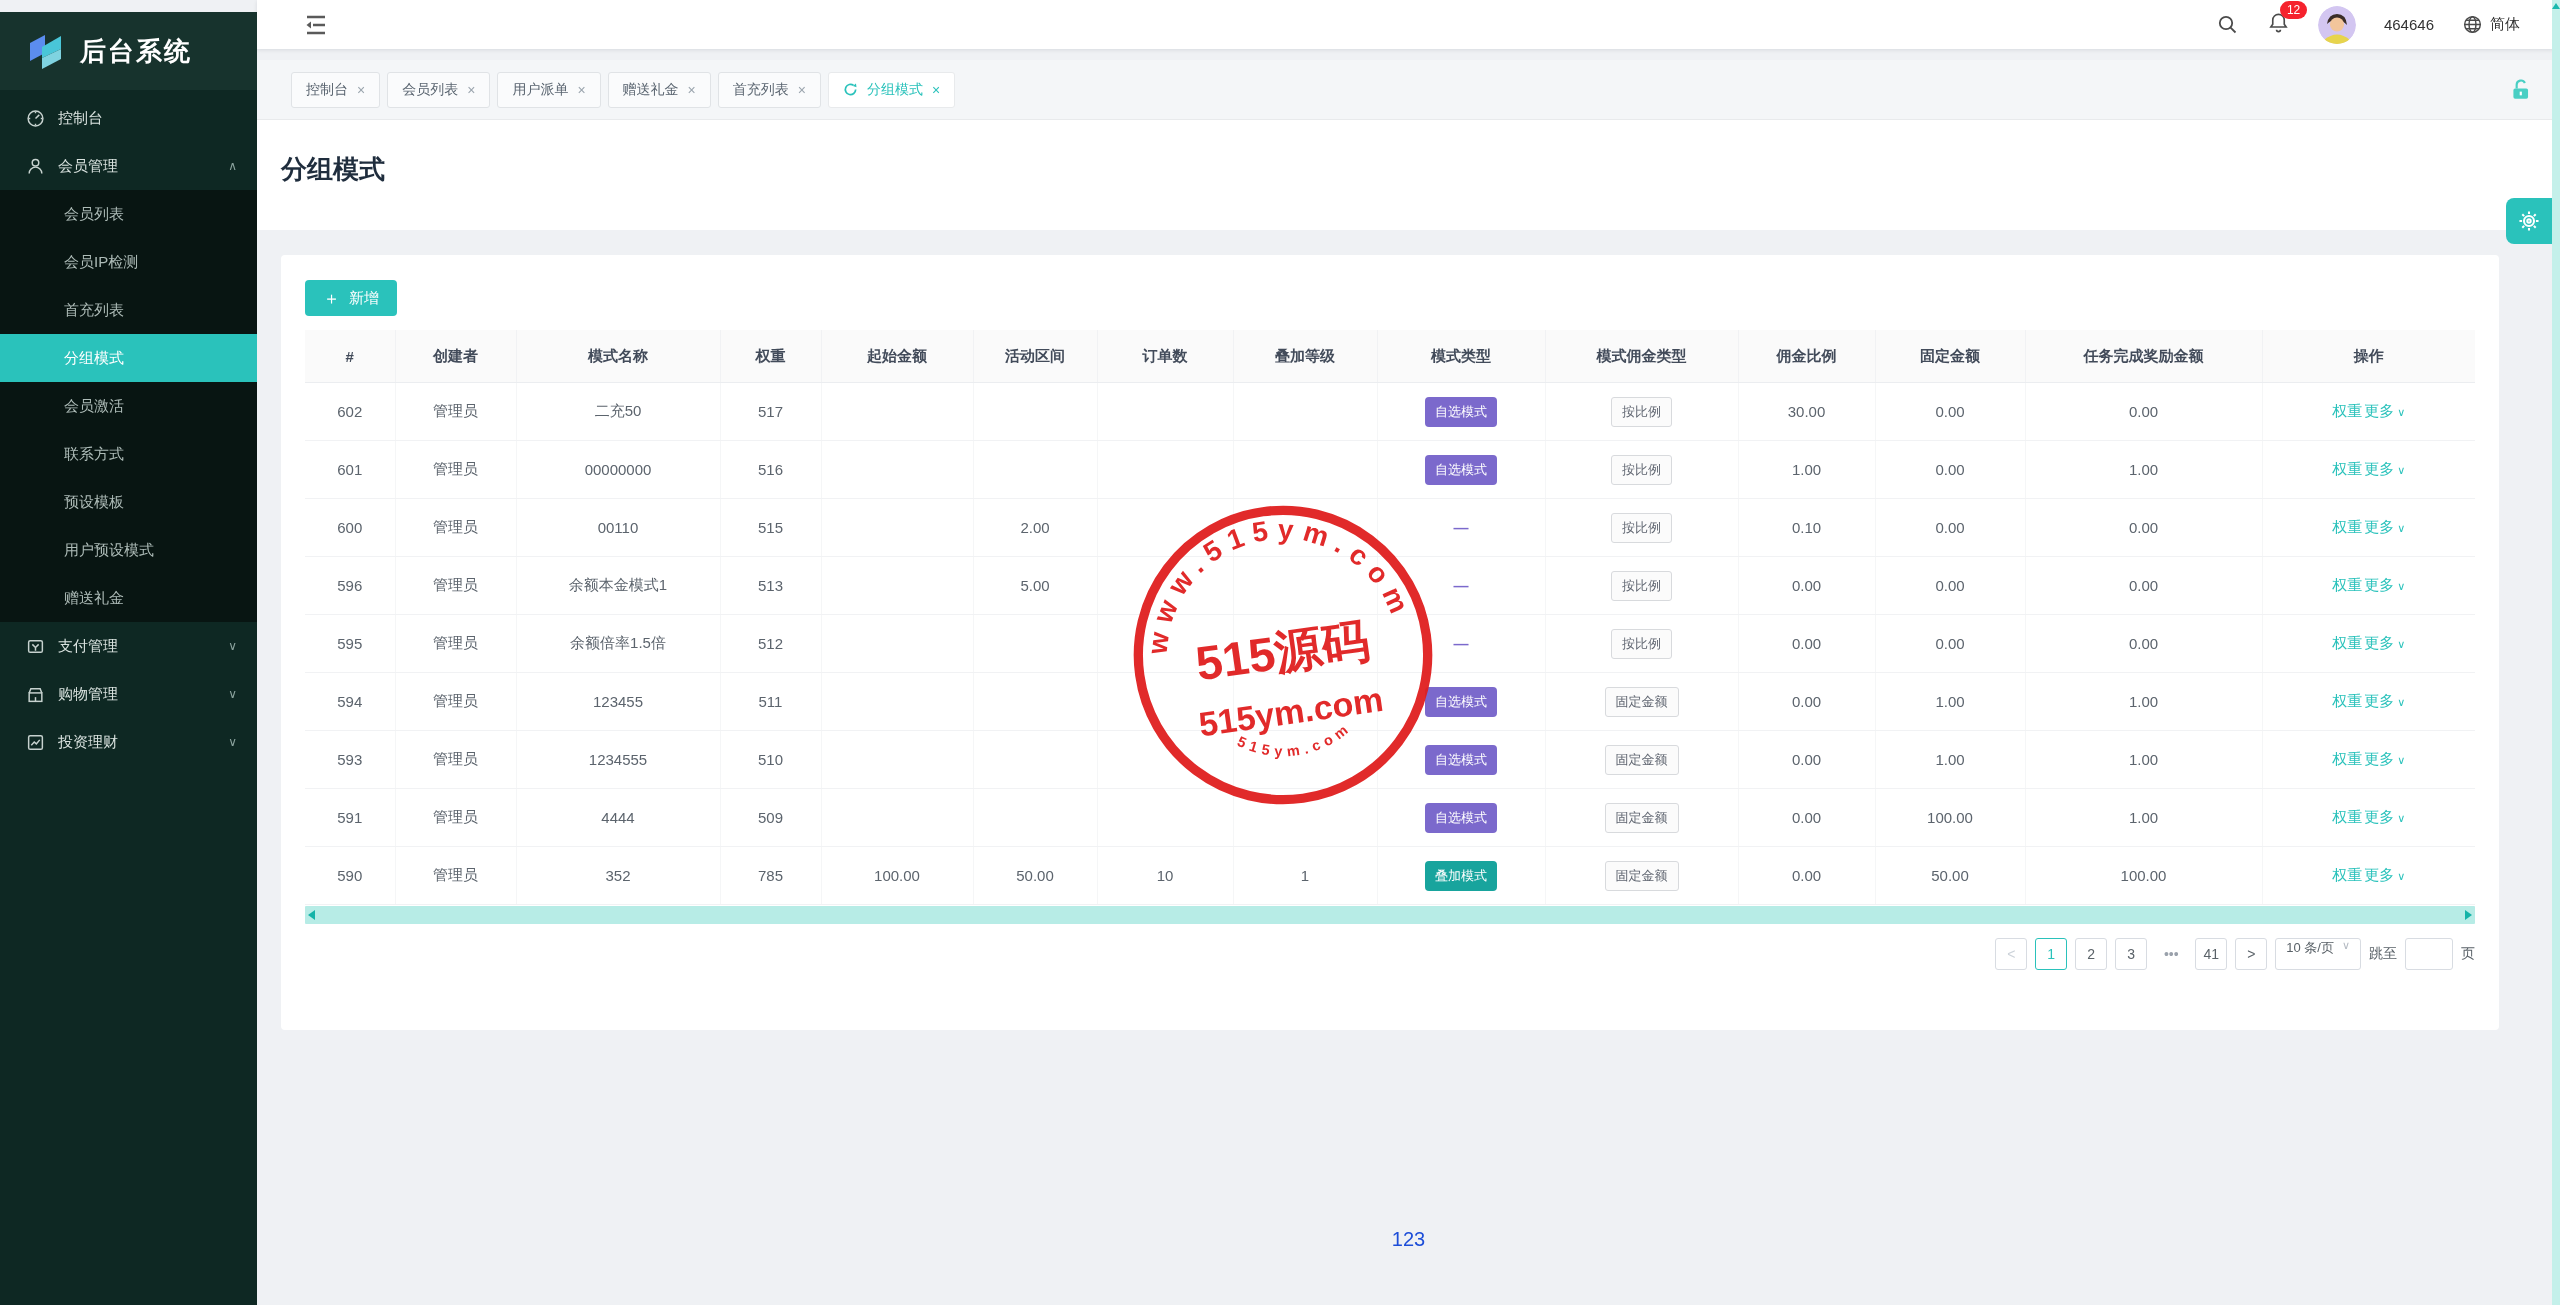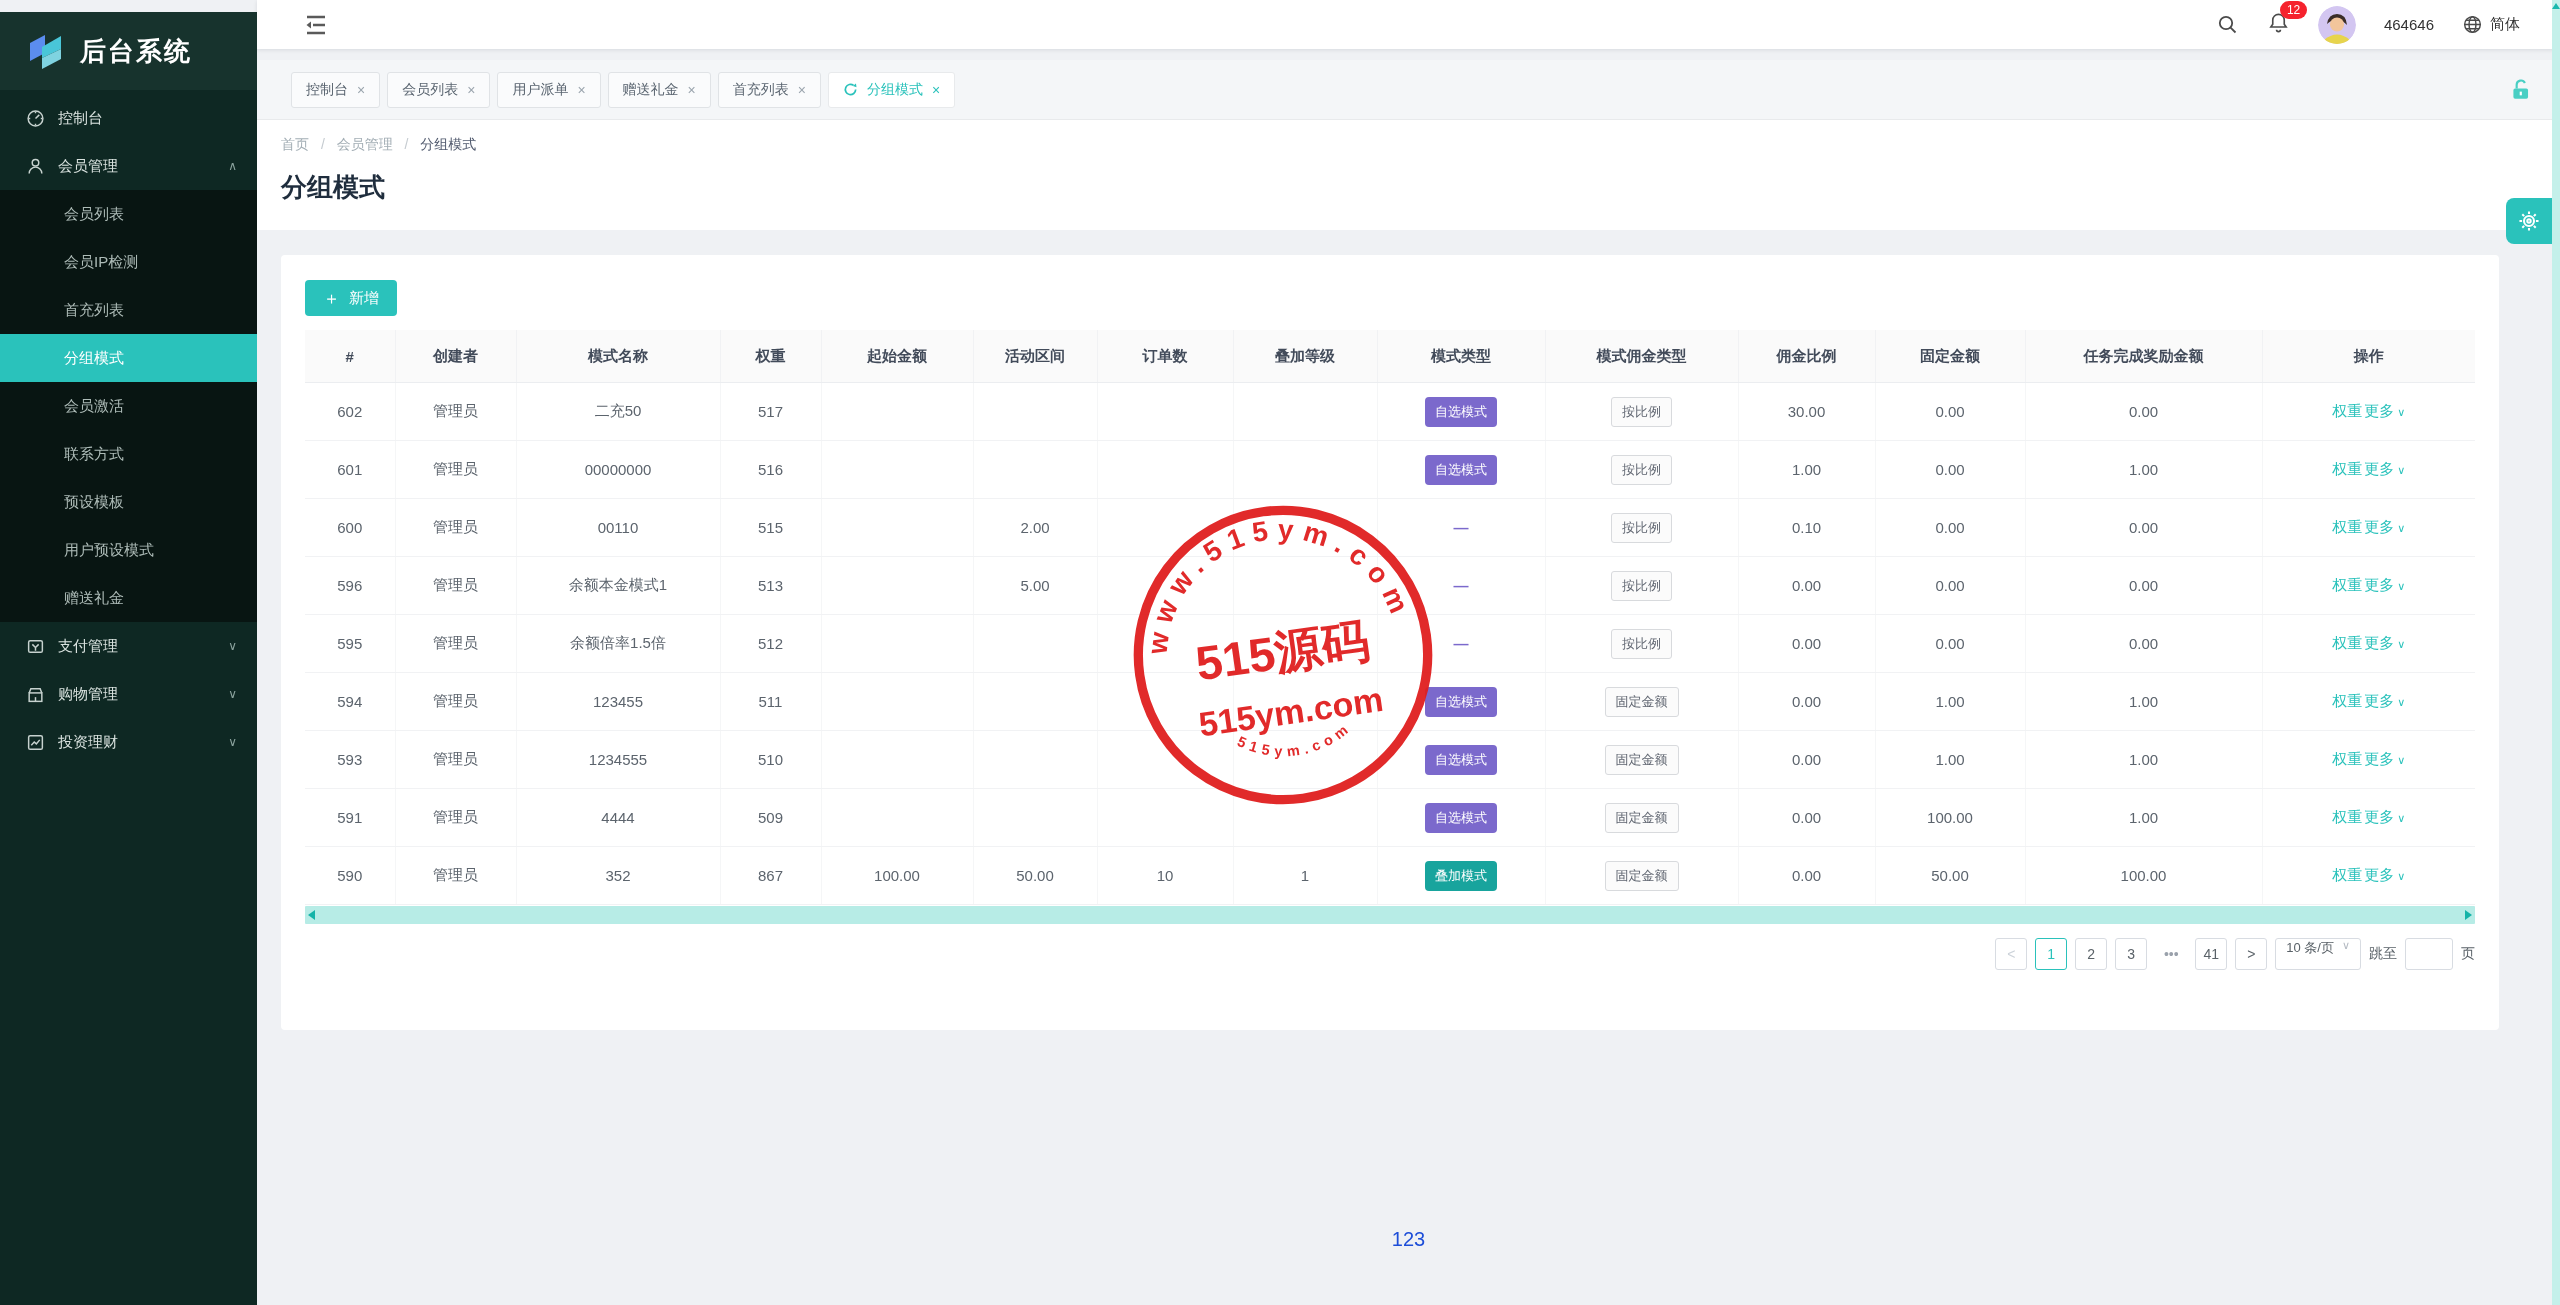--- a/index.html
+++ b/index.html
@@ -253,27 +253,20 @@
         <span class="tclose">×</span>
       </div>
       <svg class="tab-lock" width="26" height="26" viewBox="0 0 24 24">
       <rect x="5" y="10.5" width="13.5" height="9.5" rx="1.6" fill="#49cfc4"></rect>
       <path d="M8 10.5 V7.2 a4 4 0 0 1 7.6-1.7" fill="none" stroke="#49cfc4" stroke-width="2"></path>
       <rect x="10.8" y="13.5" width="2" height="3.4" fill="#ffffff"></rect>
     </svg>
   </div>
 
   <div class="head">
-    <div class="crumbs">
-      <span>首页</span>
-      <span class="sep">/</span>
-      <span>会员管理</span>
-      <span class="sep">/</span>
-      <span class="cur">分组模式</span>
-    </div>
     <div class="page-title">分组模式</div>
   </div>
 
   <div class="card">
     <button class="btn-add">
       <span class="plus">＋</span>
       <span>新增</span>
     </button>
 
     <table class="grid">
@@ -437,21 +430,21 @@
             <td><span class="tag">固定金额</span></td>
             <td>0.00</td>
             <td>100.00</td>
             <td>1.00</td>
             <td><span class="act">权重</span><span class="act">更多<span class="chev">∨</span></span></td>
           </tr>
           <tr>
             <td>590</td>
             <td>管理员</td>
             <td>352</td>
-            <td>867</td>
+            <td>785</td>
             <td>100.00</td>
             <td>50.00</td>
             <td>10</td>
             <td>1</td>
             <td><span class="badge-mode teal">叠加模式</span></td>
             <td><span class="tag">固定金额</span></td>
             <td>0.00</td>
             <td>50.00</td>
             <td>100.00</td>
             <td><span class="act">权重</span><span class="act">更多<span class="chev">∨</span></span></td>

